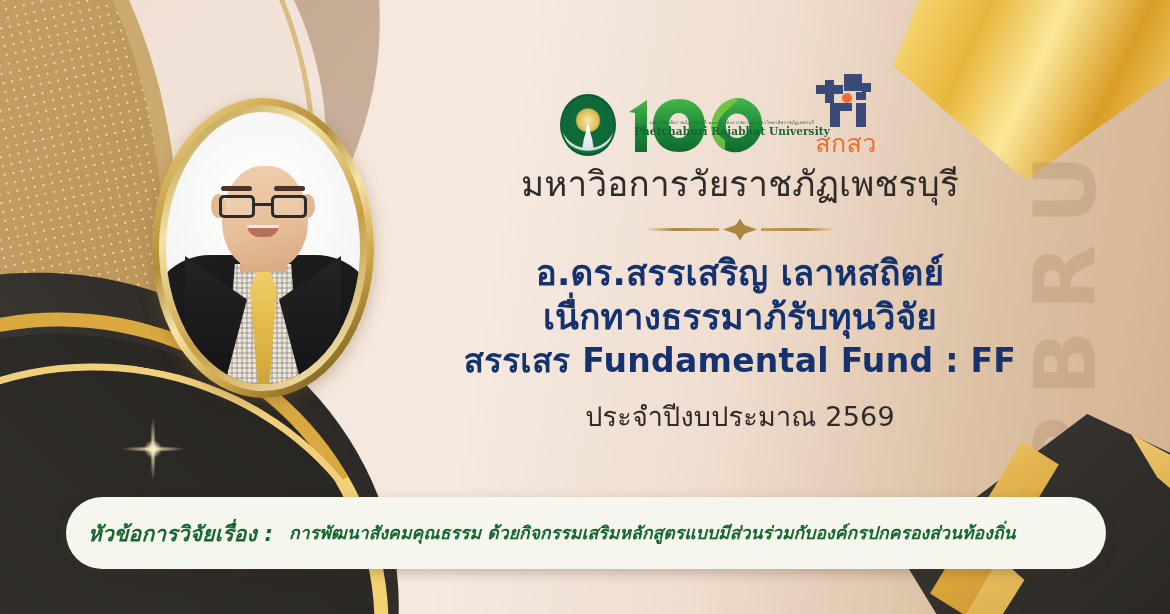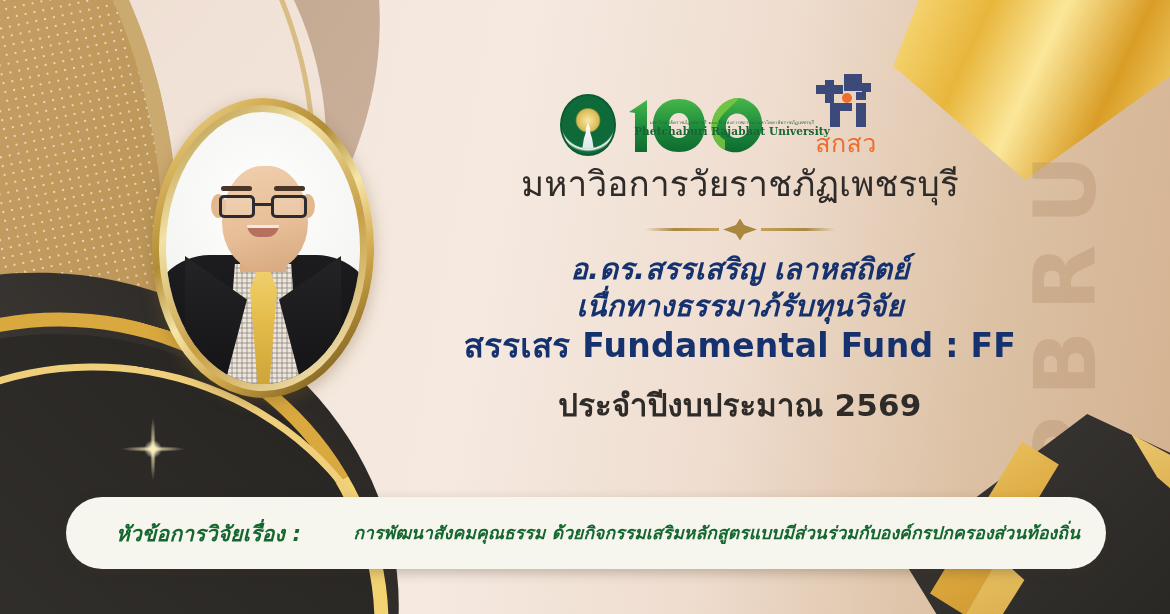--- a/index.html
+++ b/index.html
@@ -291,48 +291,48 @@
     display:flex; align-items:center; justify-content:center; gap:4px;
   }
   .div-line { flex:1; height:3px; background:linear-gradient(90deg,transparent,#a98842 40%,#c4a05a); }
   .div-line.r { background:linear-gradient(270deg,transparent,#a98842 40%,#c4a05a); }
   .div-gem {
     width:34px; height:22px;
     background:#a9873f;
     clip-path:polygon(50% 0%, 62% 30%, 100% 50%, 62% 70%, 50% 100%, 38% 70%, 0% 50%, 38% 30%);
   }
   .name-line {
-    font-size:29px; font-weight:700; color:#15326e;
-    line-height:1.28; letter-spacing:.2px;font-style:italic;
+    font-size:35px; font-weight:700; color:#15326e;
+    line-height:1.28; letter-spacing:.2px;
   }
   .fund-line {
     font-size:33px; font-weight:700; color:#15326e;
     line-height:1.3; letter-spacing:.3px;
   }
   .year-line {
     margin-top:12px;
-    font-size:31px; font-weight:700; color:#2e2b29; letter-spacing:.2px;text-align:center;
+    font-size:27px; font-weight:400; color:#2e2b29; letter-spacing:.2px;text-align:center;
   }
 
   
   .topic-banner {
     position:absolute; left:66px; top:497px;
     width:1040px; height:72px;
     background:#f6f6ef;
     border-radius:36px;
     box-shadow:0 4px 12px rgba(70,50,30,.28);
     display:flex; align-items:center;
     padding:0 26px 0 22px;
   }
   .topic-label {
     font-size:21px; font-weight:700; font-style:italic;
     color:#15672f; white-space:nowrap; letter-spacing:.2px;
-    flex:0 0 auto; margin-right:16px;margin-left:28px;
-  }
-  .topic-body { flex:1; text-align:right; }
+    flex:0 0 auto; margin-right:16px;
+  }
+  .topic-body { flex:1; text-align:left; }
   .topic-body div {
     font-size:17.5px; font-weight:700; font-style:italic;
     color:#15672f; line-height:1.42; letter-spacing:.1px;
     white-space:nowrap;
   }
 </style>
 </head>
 <body>
 
 <div class="banner">

